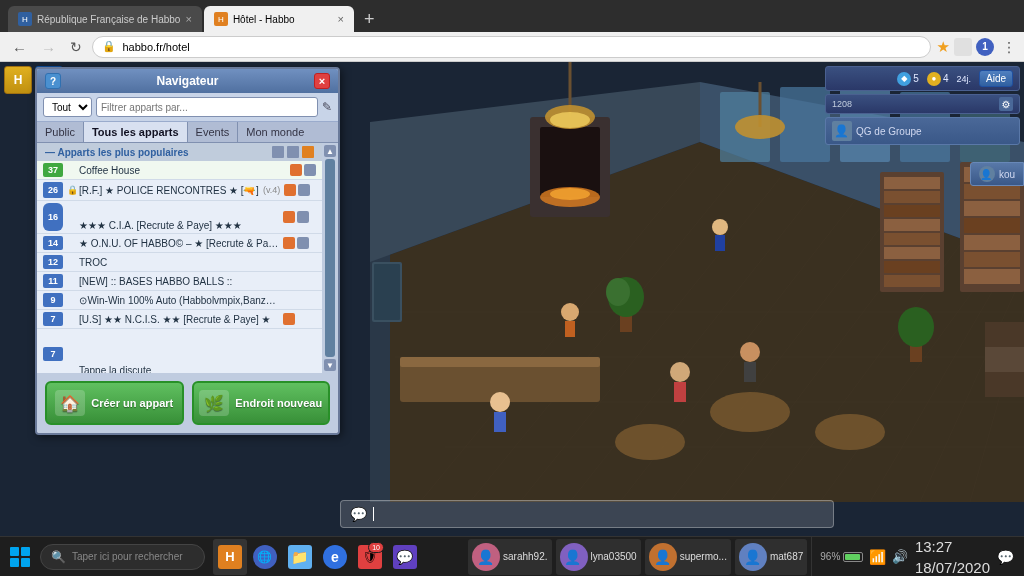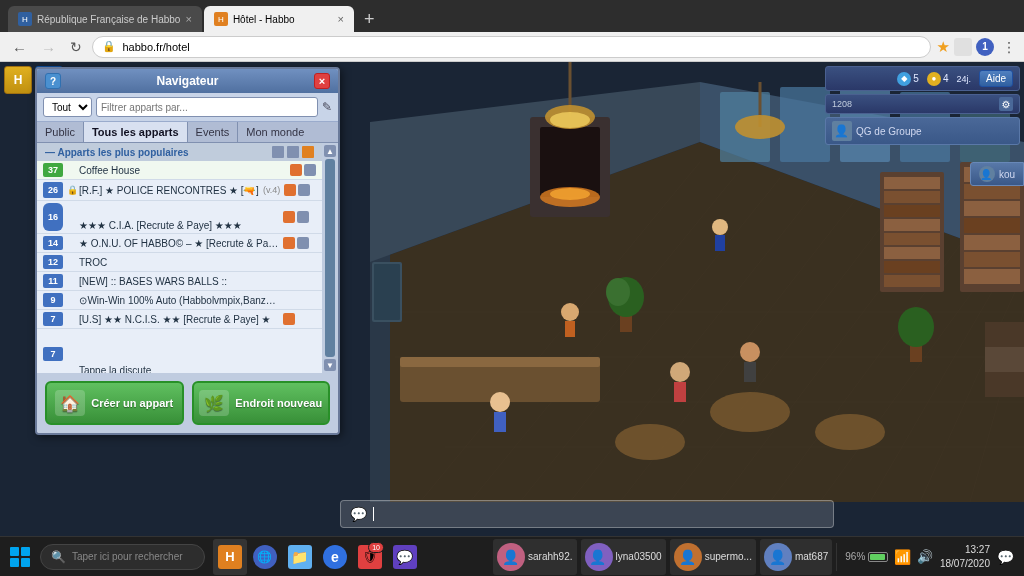--- a/index.html
+++ b/index.html
@@ -228,21 +228,21 @@
             </div>
           </div>
           <div style="display:flex;align-items:center;gap:4px;padding:2px 6px;border-bottom:1px solid #d0dae8;cursor:pointer;font-size:10px;">
             <div style="min-width:20px;height:14px;border-radius:2px;background:#4070c0;display:flex;align-items:center;justify-content:center;font-size:9px;font-weight:bold;color:white;padding:0 2px;">12</div>
             <div style="width:8px;"></div>
             <span style="flex:1;color:#223344;">TROC</span>
           </div>
           <div style="display:flex;align-items:center;gap:4px;padding:2px 6px;border-bottom:1px solid #d0dae8;cursor:pointer;font-size:10px;">
             <div style="min-width:20px;height:14px;border-radius:2px;background:#4070c0;display:flex;align-items:center;justify-content:center;font-size:9px;font-weight:bold;color:white;padding:0 2px;">11</div>
             <div style="width:8px;"></div>
-            <span style="flex:1;color:#223344;">[NEW] :: BASES WARS BALLS ::</span>
+            <span style="flex:1;color:#223344;">[NEW] :: BASES HABBO BALLS ::</span>
           </div>
           <div style="display:flex;align-items:center;gap:4px;padding:2px 6px;border-bottom:1px solid #d0dae8;cursor:pointer;font-size:10px;">
             <div style="min-width:20px;height:14px;border-radius:2px;background:#4070c0;display:flex;align-items:center;justify-content:center;font-size:9px;font-weight:bold;color:white;padding:0 2px;">9</div>
             <div style="width:8px;"></div>
             <span style="flex:1;color:#223344;white-space:nowrap;overflow:hidden;text-overflow:ellipsis;max-width:200px;">⊙Win-Win 100% Auto (Habbolvmpix,Banzai,Freeze</span>
           </div>
           <div style="display:flex;align-items:center;gap:4px;padding:2px 6px;border-bottom:1px solid #d0dae8;cursor:pointer;font-size:10px;">
             <div style="min-width:20px;height:14px;border-radius:2px;background:#4070c0;display:flex;align-items:center;justify-content:center;font-size:9px;font-weight:bold;color:white;padding:0 2px;">7</div>
             <div style="width:8px;"></div>
             <span style="flex:1;color:#223344;white-space:nowrap;overflow:hidden;text-overflow:ellipsis;max-width:200px;">[U.S] ★★ N.C.I.S. ★★ [Recrute &amp; Paye] ★</span>
@@ -390,20 +390,20 @@
 
     <div style="display:flex;align-items:center;gap:6px;padding:0 8px;border-left:1px solid #333;">
       <div style="display:flex;align-items:center;gap:3px;">
         <span style="color:#aaa;font-size:10px;">96%</span>
         <div style="width:20px;height:10px;border:1px solid #888;border-radius:2px;display:flex;align-items:center;padding:1px;">
           <div style="height:6px;background:#60d060;border-radius:1px;width:90%;"></div>
         </div>
       </div>
       <div style="color:#aaa;font-size:14px;cursor:pointer;">📶</div>
       <div style="color:#aaa;font-size:13px;cursor:pointer;">🔊</div>
-      <div style="color:#ddd;font-size:10px;text-align:right;line-height:1.4;">
+      <div style="color:#ddd;font-size:15px;line-height:1.4;">
         <div>13:27</div>
         <div>18/07/2020</div>
       </div>
       <div style="width:20px;height:20px;display:flex;align-items:center;justify-content:center;cursor:pointer;color:#aaa;font-size:14px;">💬</div>
     </div>
   </div>
 </div>
 
 </body></html>

